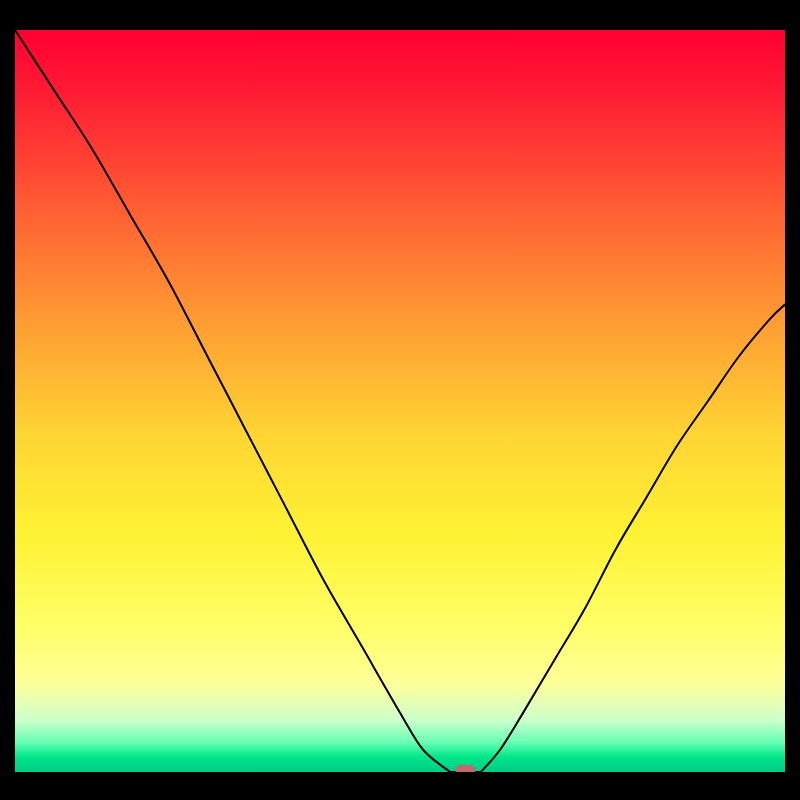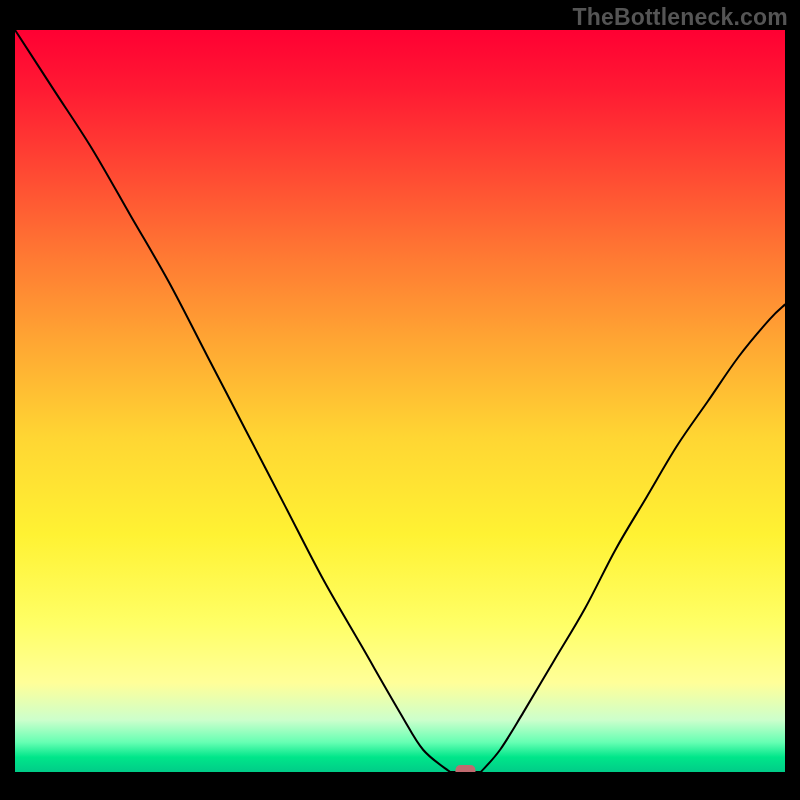--- a/index.html
+++ b/index.html
@@ -66,21 +66,20 @@
   .marker {
     fill: #c06a6f;
     stroke: none;
   }
 </style>
 </head>
 <body>
 
 <div class="frame">
 
-  <div class="watermark">TheBottleneck.com</div>
 
   <div class="plot-area">
     <svg viewBox="0 0 770 742" preserveAspectRatio="none">
       <path id="curve-left" class="curve" d="M 0 0 C 6.42 9.89, 25.67 39.57, 38.50 59.36 C 51.33 79.15, 64.17 97.70, 77.00 118.72 C 89.83 139.74, 102.67 163.24, 115.50 185.50 C 128.33 207.76, 141.17 228.78, 154.00 252.28 C 166.83 275.78, 179.67 301.75, 192.50 326.48 C 205.33 351.21, 218.17 375.95, 231.00 400.68 C 243.83 425.41, 256.67 450.15, 269.50 474.88 C 282.33 499.61, 295.17 525.58, 308.00 549.08 C 320.83 572.58, 333.67 593.60, 346.50 615.86 C 359.33 638.12, 374.73 665.33, 385.00 682.64 C 395.27 699.95, 399.76 709.85, 408.10 719.74 C 416.44 729.63, 430.56 738.29, 435.05 742.00"></path>
       <path id="curve-floor" class="curve" d="M 435.04999999999995 742 L 465.84999999999997 742"></path>
       <path id="curve-right" class="curve" d="M 465.84999999999997 742 C 469.06 738.29, 478.04 729.63, 485.10 719.74 C 492.16 709.85, 499.22 697.48, 508.20 682.64 C 517.18 667.80, 528.73 648.01, 539.00 630.70 C 549.27 613.39, 559.53 597.31, 569.80 578.76 C 580.07 560.21, 590.33 537.95, 600.60 519.40 C 610.87 500.85, 621.13 484.77, 631.40 467.46 C 641.67 450.15, 651.93 431.60, 662.20 415.52 C 672.47 399.44, 682.73 385.84, 693.00 371.00 C 703.27 356.16, 713.53 340.08, 723.80 326.48 C 734.07 312.88, 746.90 298.04, 754.60 289.38 C 762.30 280.72, 767.43 277.01, 770.00 274.54"></path>
       <rect id="min-marker" class="marker" rx="5" ry="5" x="440.45" y="735.00" width="20" height="12" fill="#c06a6f"></rect>
     </svg>
   </div>
 

